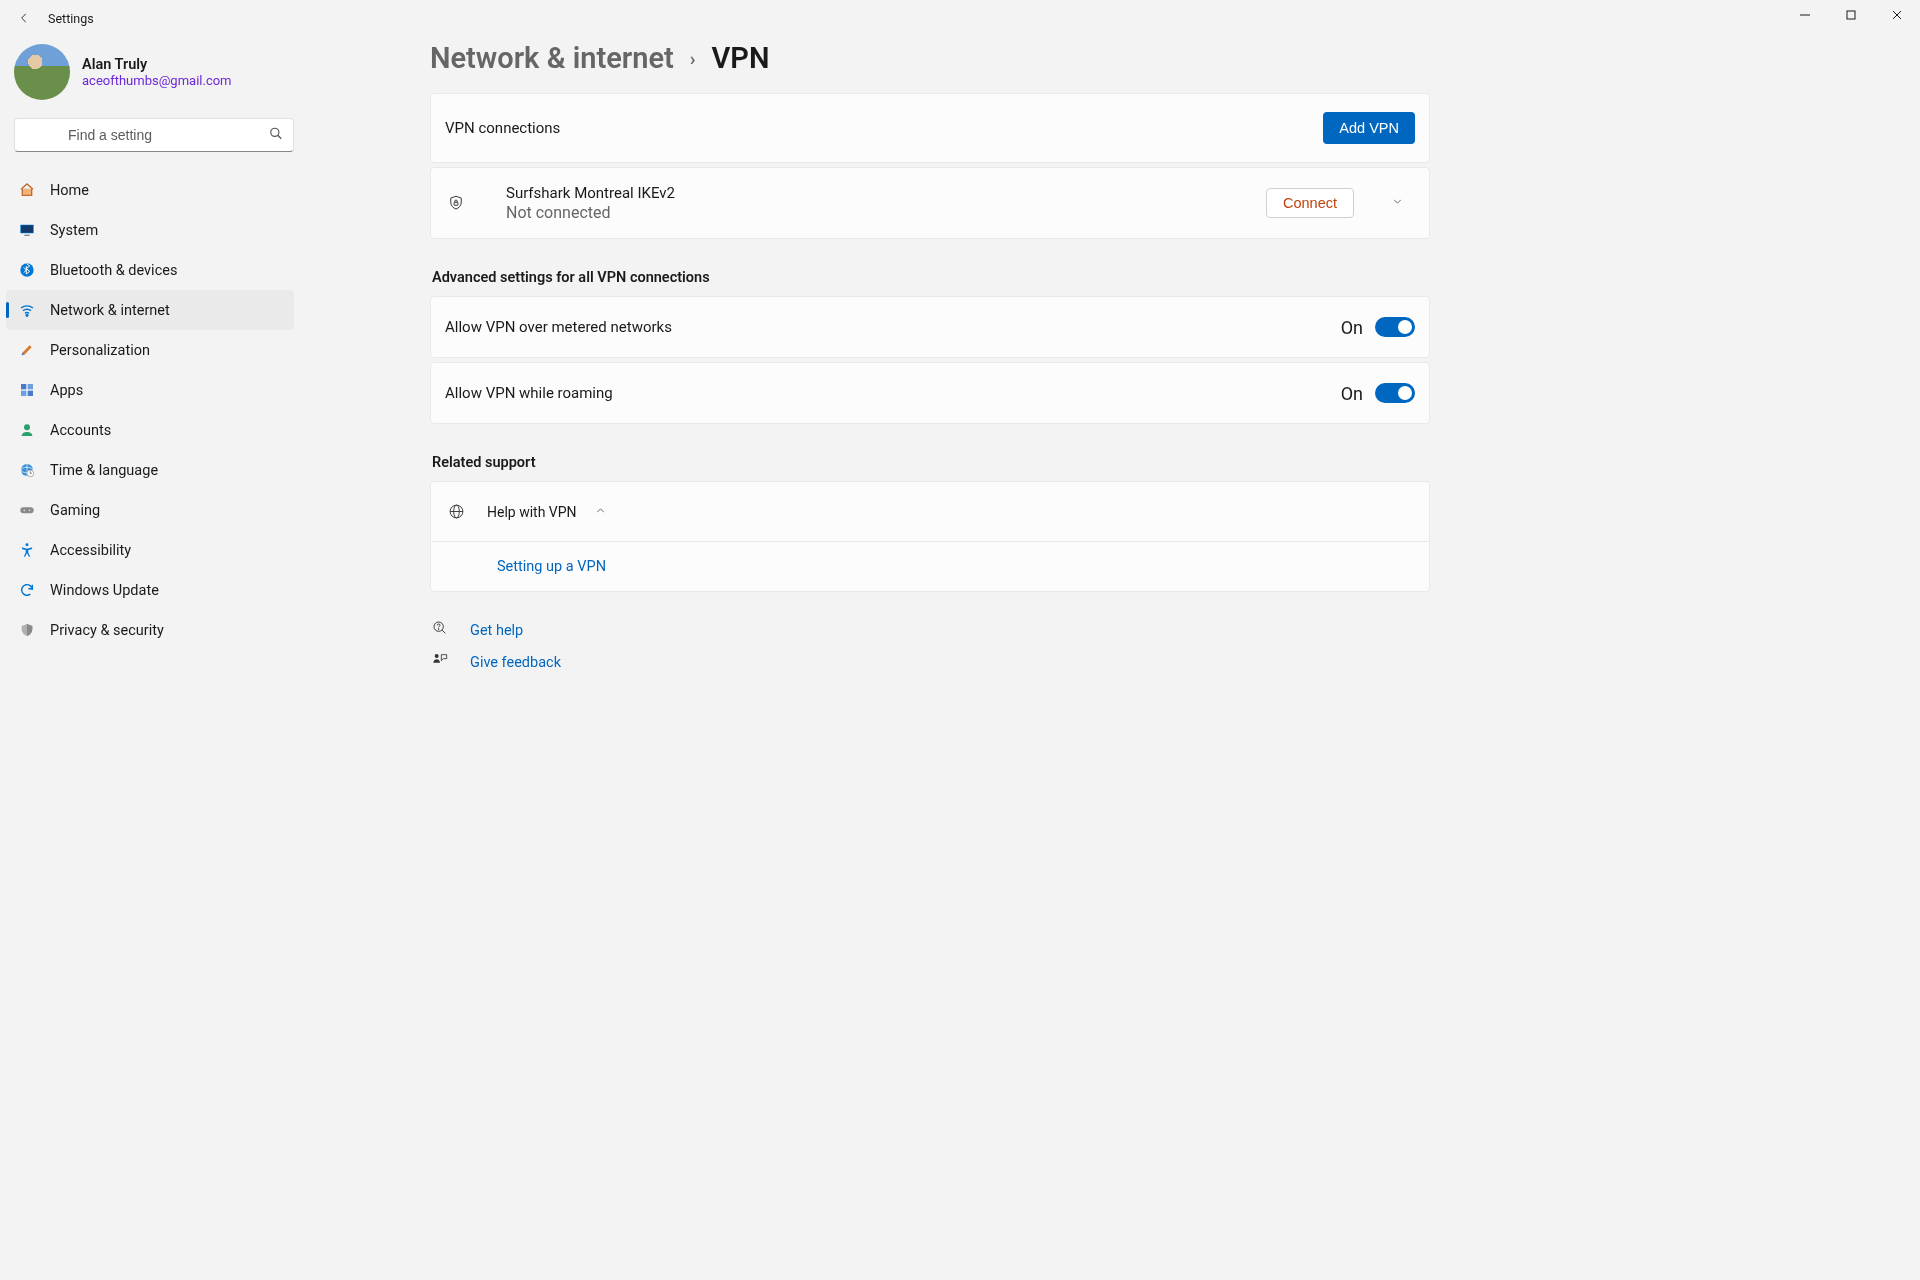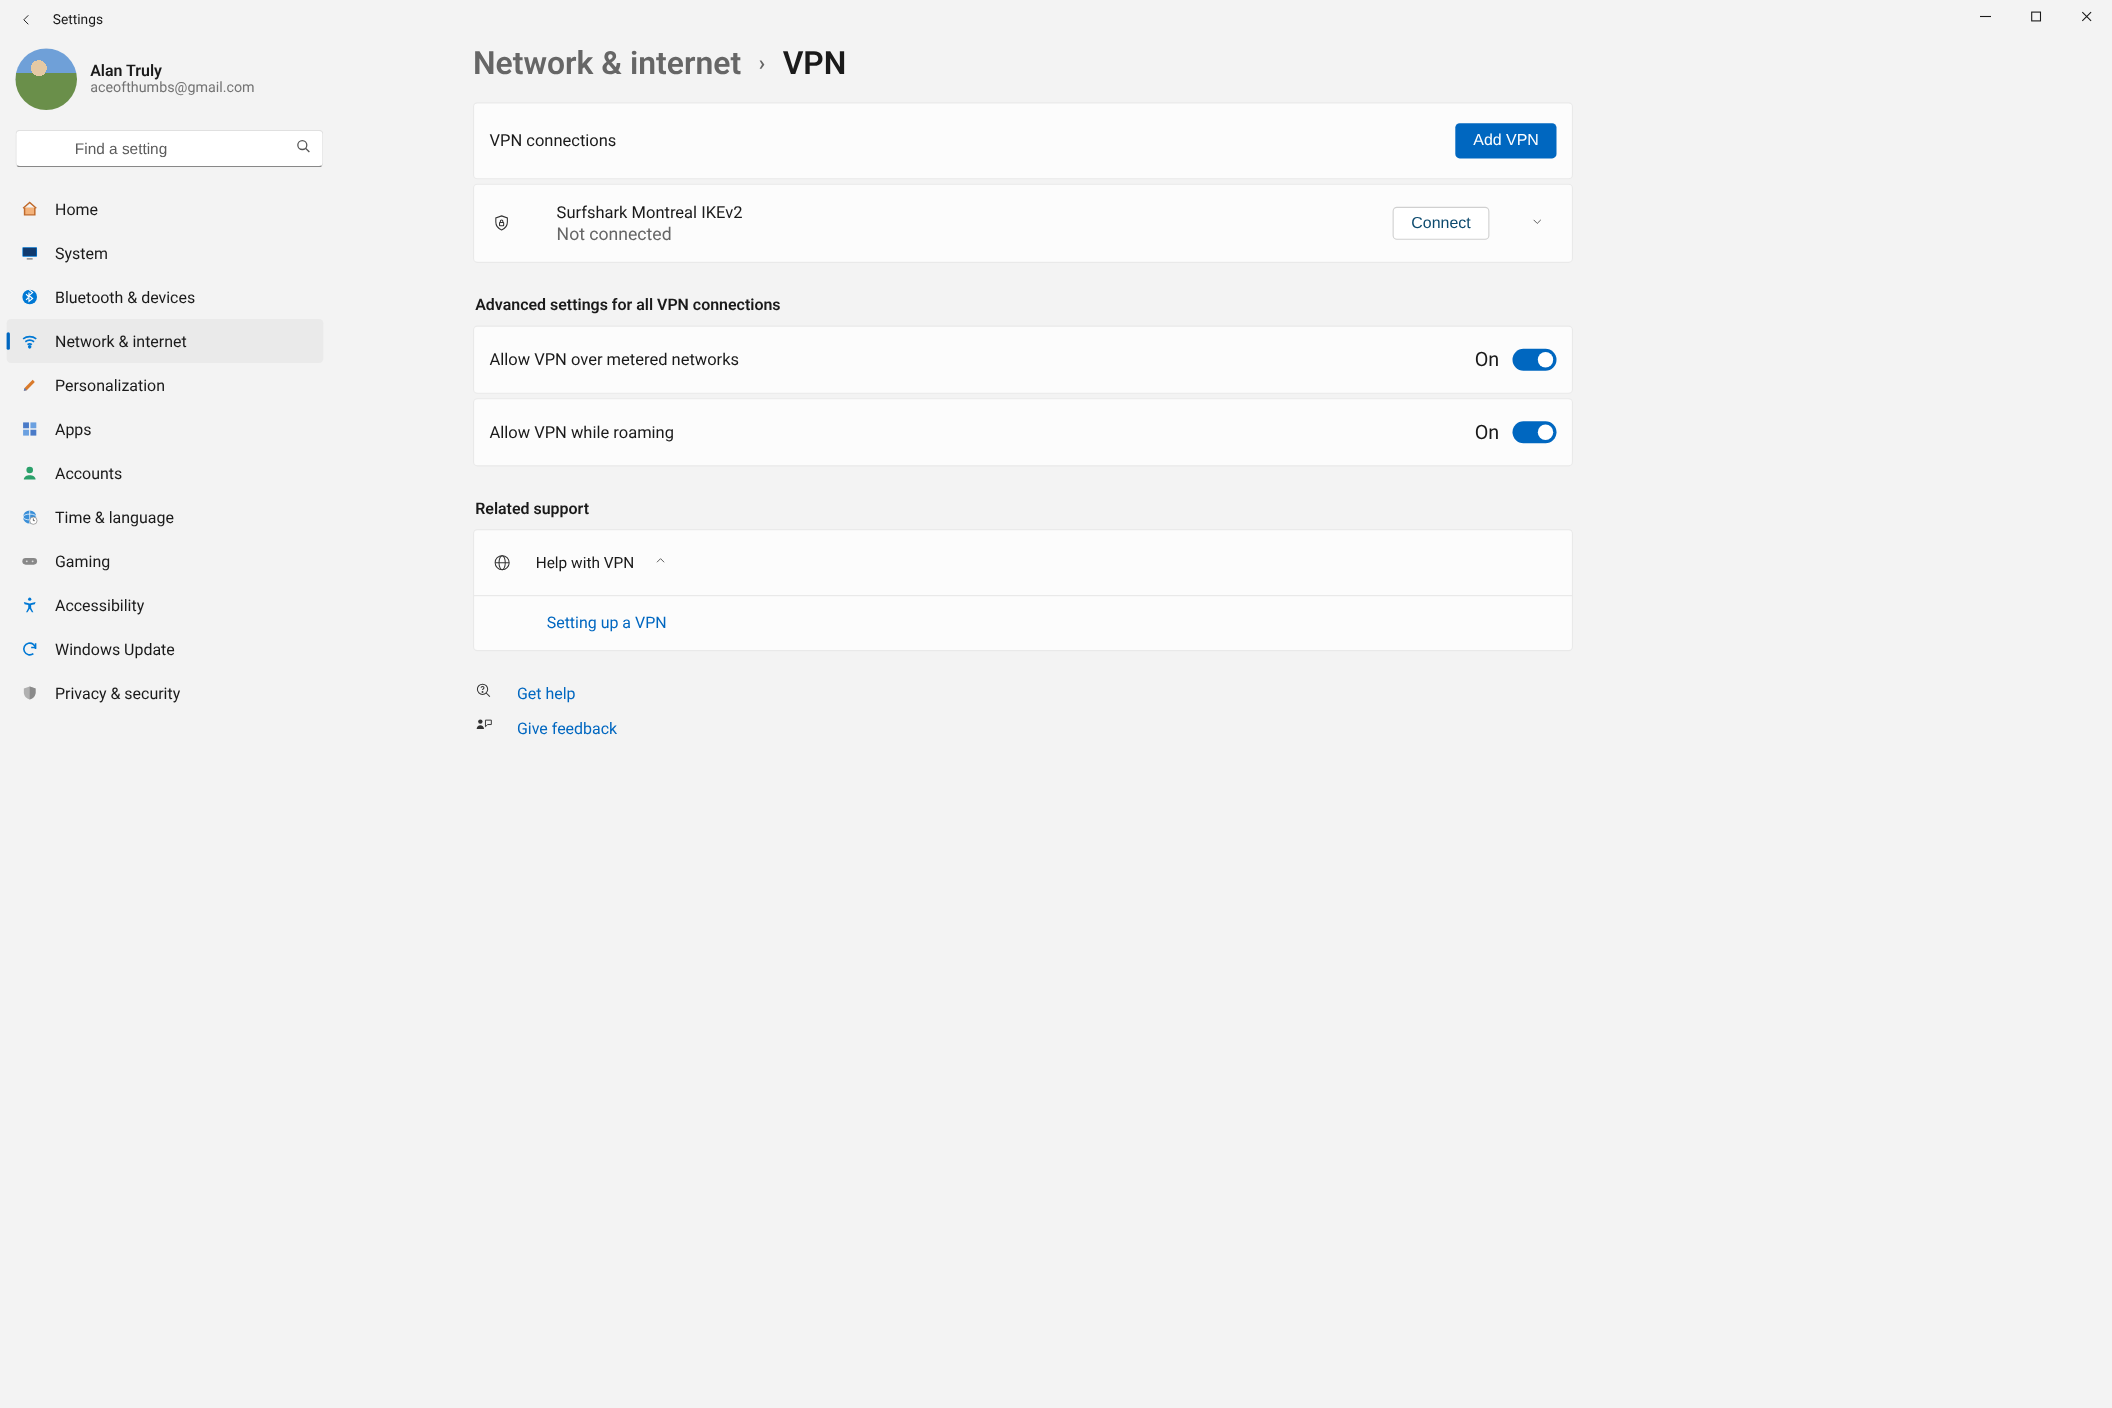--- a/index.html
+++ b/index.html
@@ -51,21 +51,21 @@
     display:flex; align-items:center;
     padding:4px 14px 18px 14px;
     gap:12px;
   }
   .avatar {
     width:56px; height:56px; border-radius:50%;
     background: radial-gradient(circle at 38% 32%, #e5c9a4 0 14%, transparent 14%), linear-gradient(180deg,#6fa0d8 0 40%, #6a8f4a 40% 70%, #6a8f4a 70%);
     background-color:#5f7ea8;
   }
   .profile-text .name { font-weight:600; font-size:14.5px; }
-  .profile-text .email { font-size:13px; color:#737373; }
+  .profile-text .email { font-size:13px; color:#6d28d9; }
   
   .search-wrap { padding:0 14px 14px 14px; }
   .search {
     position:relative;
     width:280px;
     height:34px;
     background:#fff;
     border:1px solid #e0e0e0;
     border-bottom:1.5px solid #888;
     border-radius:4px;
@@ -136,21 +136,21 @@
     padding:8px 16px; font-size:14.5px;
     cursor:pointer;
   }
   .vpn-item-icon {
     width:22px; height:22px; margin-right:20px;
     color:#333;
     display:flex; align-items:center; justify-content:center;
   }
   .connect-btn {
     background:#fff; border:1px solid #d0d0d0; border-radius:4px;
-    padding:6px 16px; font-size:14.5px; cursor:pointer; color:#0c4a6e;
+    padding:6px 16px; font-size:14.5px; cursor:pointer; color:#c2410c;
   }
   .expand-chev {
     width:36px; text-align:center; color:#555; margin-left:6px;
   }
   .section-title {
     font-weight:600; font-size:14.5px;
     margin:30px 0 10px 2px;
   }
   .toggle-wrap { display:flex; align-items:center; gap:12px; }
   .toggle-state { font-size:18px; }

